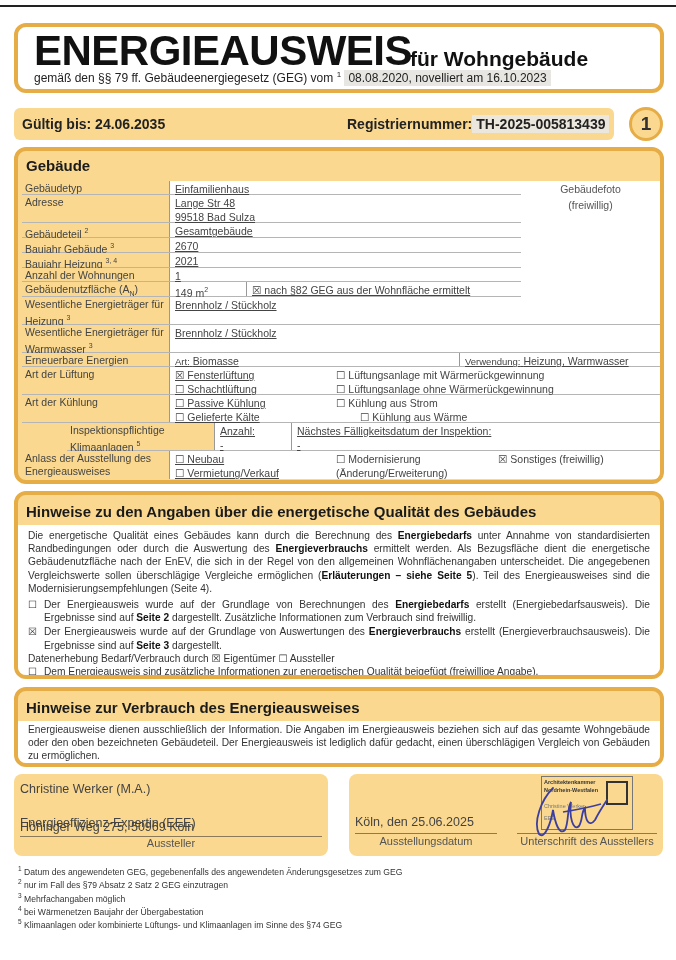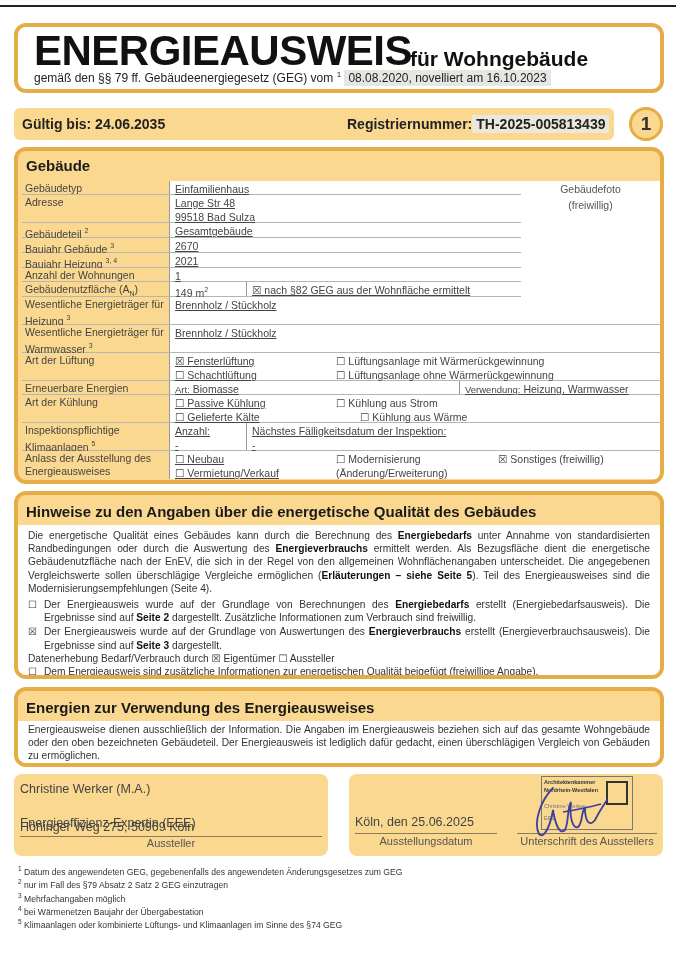--- a/index.html
+++ b/index.html
@@ -134,44 +134,44 @@
       <div class="gv">☒ nach §82 GEG aus der Wohnfläche ermittelt</div>
     </div>
     <div class="grow" style="height:28px;">
       <div class="gl"><span>Wesentliche Energieträger für</span><br><span>Heizung</span> <sup>3</sup></div>
       <div class="gv">Brennholz / Stückholz</div>
     </div>
     <div class="grow" style="height:28px;">
       <div class="gl"><span>Wesentliche Energieträger für</span><br><span>Warmwasser</span> <sup>3</sup></div>
       <div class="gv">Brennholz / Stückholz</div>
     </div>
+    <div class="grow" style="height:14px;">
+      <div class="gl">Erneuerbare Energien</div>
+      <div class="gv" style="flex:none;width:290px;"><span class="small-lbl">Art:</span> <span>Biomasse</span></div>
+      <div class="gv"><span class="small-lbl">Verwendung:</span> <span>Heizung, Warmwasser</span></div>
+    </div>
     <div class="grow" style="height:28px;">
       <div class="gl">Art der Lüftung</div>
       <div class="gv">
         <div>☒ Fensterlüftung</div>
         <div>☐ Schachtlüftung</div>
         <div class="col2" style="top:1px;">☐ Lüftungsanlage mit Wärmerückgewinnung</div>
         <div class="col2" style="top:15px;">☐ Lüftungsanlage ohne Wärmerückgewinnung</div>
       </div>
     </div>
-    <div class="grow" style="height:14px;">
-      <div class="gl">Erneuerbare Energien</div>
-      <div class="gv" style="flex:none;width:290px;"><span class="small-lbl">Art:</span> <span>Biomasse</span></div>
-      <div class="gv"><span class="small-lbl">Verwendung:</span> <span>Heizung, Warmwasser</span></div>
-    </div>
     <div class="grow" style="height:28px;">
       <div class="gl">Art der Kühlung</div>
       <div class="gv">
         <div>☐ Passive Kühlung</div>
         <div>☐ Gelieferte Kälte</div>
         <div class="col2" style="top:1px;">☐ Kühlung aus Strom</div>
         <div class="col2" style="top:15px;margin-left:24px;">☐ Kühlung aus Wärme</div>
       </div>
     </div>
-    <div class="grow" style="height:28px;">
+    <div class="grow" style="height:28px;margin-left:45px;">
       <div class="gl"><span>Inspektionspflichtige</span><br><span>Klimaanlagen</span> <sup>5</sup></div>
       <div class="gv" style="flex:none;width:77px;"><span>Anzahl:</span><br><span>-</span></div>
       <div class="gv"><span>Nächstes Fälligkeitsdatum der Inspektion:</span><br><span>-</span></div>
     </div>
     <div class="grow" style="height:28px;border-bottom:none;">
       <div class="gl"><span>Anlass der Ausstellung des</span><br><span>Energieausweises</span></div>
       <div class="gv">
         <div>☐ Neubau</div>
         <div>☐ Vermietung/Verkauf</div>
         <div class="col2" style="top:1px;"><span>☐ Modernisierung</span><br><span>(Änderung/Erweiterung)</span></div>
@@ -195,21 +195,21 @@
     </div>
     <div>Datenerhebung Bedarf/Verbrauch durch ☒ Eigentümer ☐ Aussteller</div>
     <div class="cb-item" style="margin-top:0;">
       <span class="cb">☐</span>
       <span class="txt">Dem Energieausweis sind zusätzliche Informationen zur energetischen Qualität beigefügt (freiwillige Angabe).</span>
     </div>
   </div>
 </div>
 
 <div class="section" style="top:687px;height:80px;">
-  <div class="section-title" style="height:30px;padding-top:8px;">Energien zur Verwendung des Energieausweises</div>
+  <div class="section-title" style="height:30px;padding-top:8px;">Hinweise zur Verbrauch des Energieausweises</div>
   <div class="hbody" style="height:46px;padding-top:2px;">Energieausweise dienen ausschließlich der Information. Die Angaben im Energieausweis beziehen sich auf das gesamte Wohngebäude oder den oben bezeichneten Gebäudeteil. Der Energieausweis ist lediglich dafür gedacht, einen überschlägigen Vergleich von Gebäuden zu ermöglichen.</div>
 </div>
 
 <div class="iss-box" style="left:14px;width:314px;">
   <div class="iss-text" style="top:8px;">Christine Werker (M.A.)</div>
   <div class="iss-text" style="top:42px;">Energieeffizienz-Expertin (EEE)</div>
   <div class="iss-text" style="top:46px;">Höninger Weg 275, 50969 Köln</div>
   <div class="iss-line" style="left:6px;top:62px;width:302px;"></div>
   <div class="iss-caption" style="left:0;top:63px;width:314px;">Aussteller</div>
 </div>

